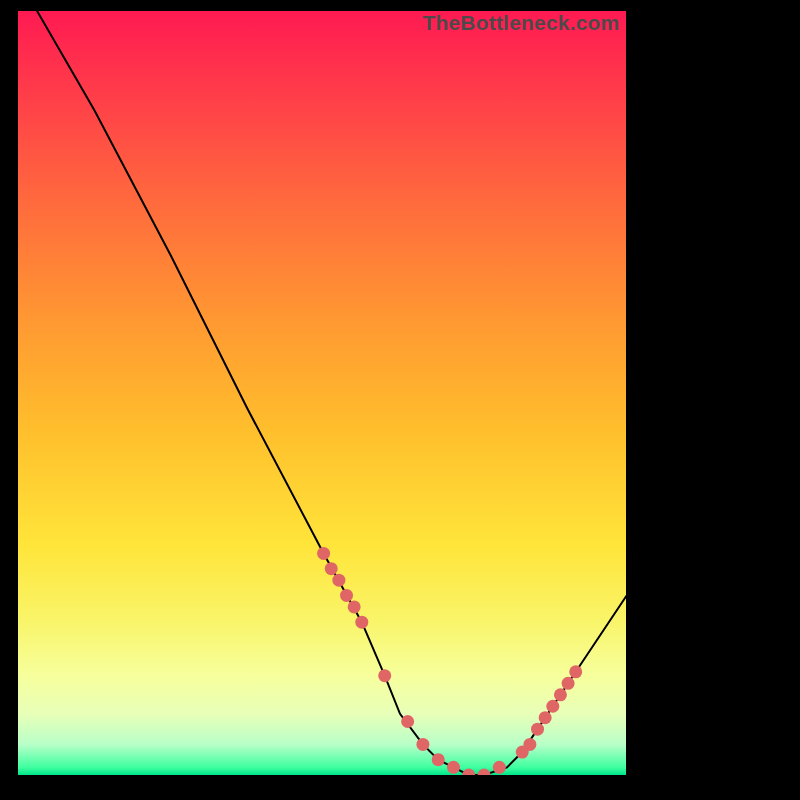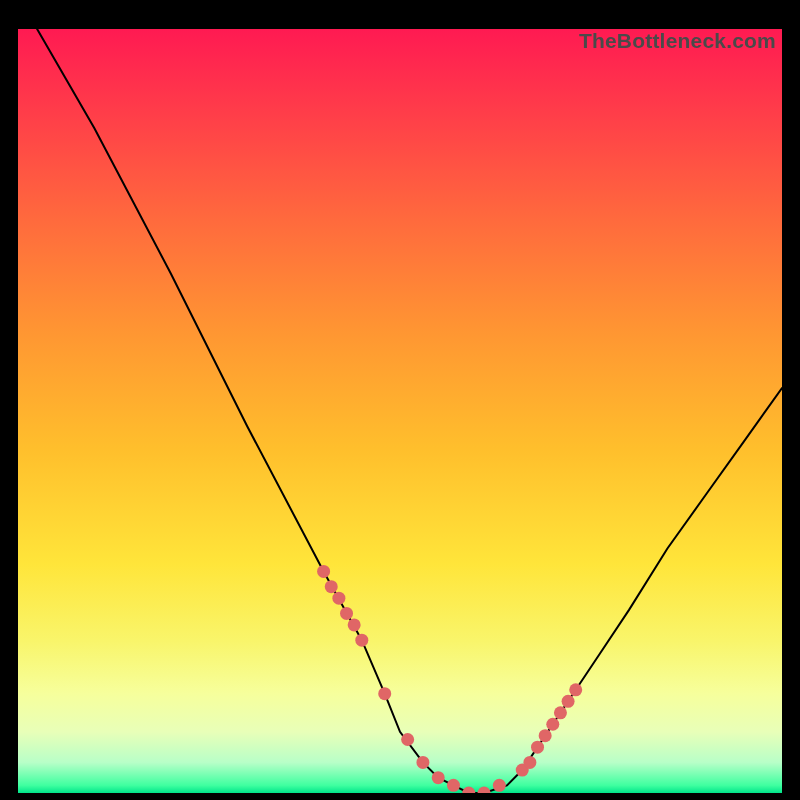--- a/index.html
+++ b/index.html
@@ -14,22 +14,22 @@
     position: absolute;
     left: 0;
     top: 0;
     width: 800px;
     height: 800px;
     background: #000;
   }
   .plot {
     position: absolute;
     left: 18px;
-    top: 29px;
-    width: 764px;
+    top: 11px;
+    width: 608px;
     height: 764px;
     overflow: hidden;
   }
   .gradient {
     position: absolute;
     left: 0; top: 0; width: 100%; height: 100%;
     background: linear-gradient(
       to bottom,
       #ff1a52 0%,
       #ff3a4a 10%,

